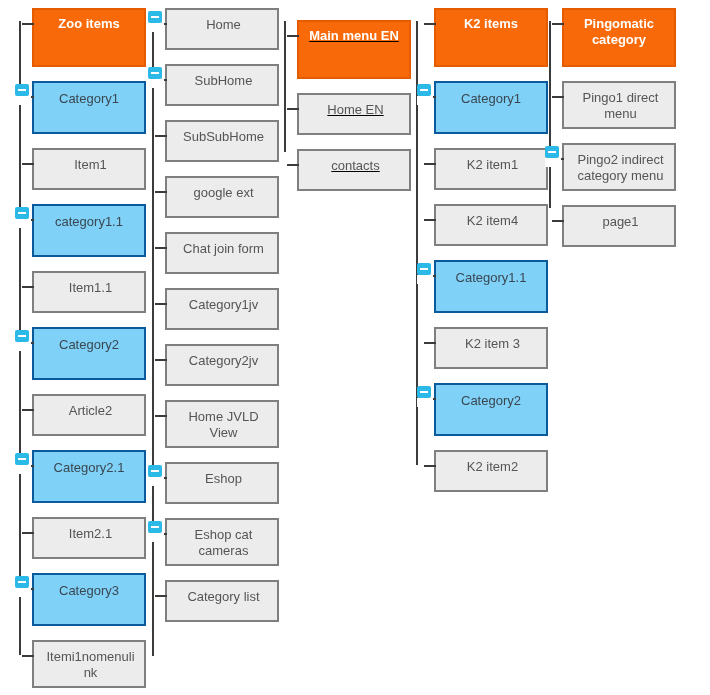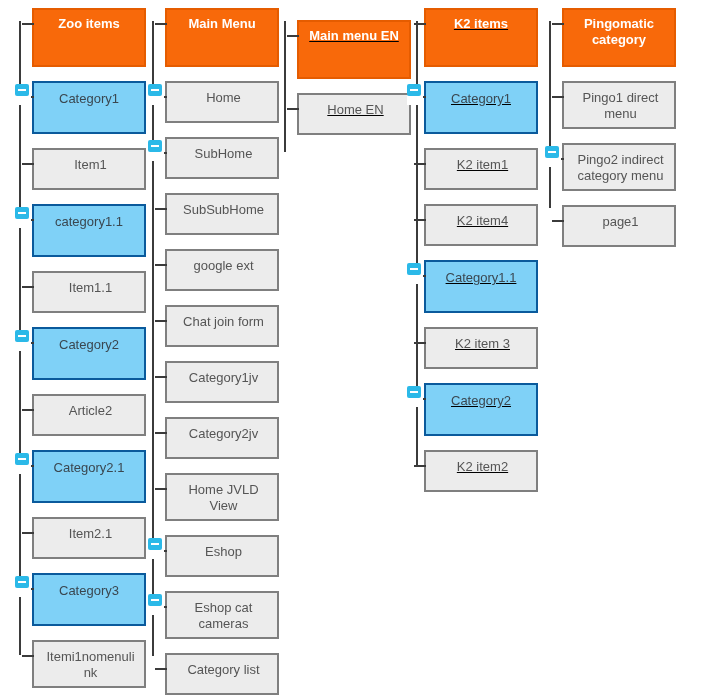--- a/index.html
+++ b/index.html
@@ -128,23 +128,20 @@
         <div class="label">Category3</div>
         <div class="toggle"></div>
         <div class="toggle-patch"></div>
       </div>
       <div class="box box-item">
         <div class="label">Itemi1nomenulink</div>
       </div>
     </div>
     <div class="connector-line" style="left: 19px; top: 21px; height: 634px;"></div>
     <div class="column" style="left: 165px; top: 8px; width: 114px;">
-      <div class="box box-header">
-        <div class="label">Main Menu</div>
-      </div>
       <div class="box box-item">
         <div class="label">Home</div>
         <div class="toggle"></div>
         <div class="toggle-patch"></div>
       </div>
       <div class="box box-item">
         <div class="label">SubHome</div>
         <div class="toggle"></div>
         <div class="toggle-patch"></div>
       </div>
@@ -181,23 +178,26 @@
       </div>
     </div>
     <div class="connector-line" style="left: 152px; top: 21px; height: 635px;"></div>
     <div class="column" style="left: 297px; top: 20px; width: 114px; text-decoration: underline;">
       <div class="box box-header">
         <div class="label">Main menu EN</div>
       </div>
       <div class="box box-item">
         <div class="label">Home EN</div>
       </div>
+      <div class="box box-item">
+        <div class="label">contacts</div>
+      </div>
     </div>
     <div class="connector-line" style="left: 284px; top: 21px; height: 131px;"></div>
-    <div class="column" style="left: 424px; top: 8px; width: 114px; text-decoration: underline;">
+    <div class="column" style="left: 434px; top: 8px; width: 114px;">
       <div class="box box-header">
         <div class="label">K2 items</div>
       </div>
       <div class="box box-category">
         <div class="label">Category1</div>
         <div class="toggle"></div>
         <div class="toggle-patch"></div>
       </div>
       <div class="box box-item">
         <div class="label">K2 item1</div>

